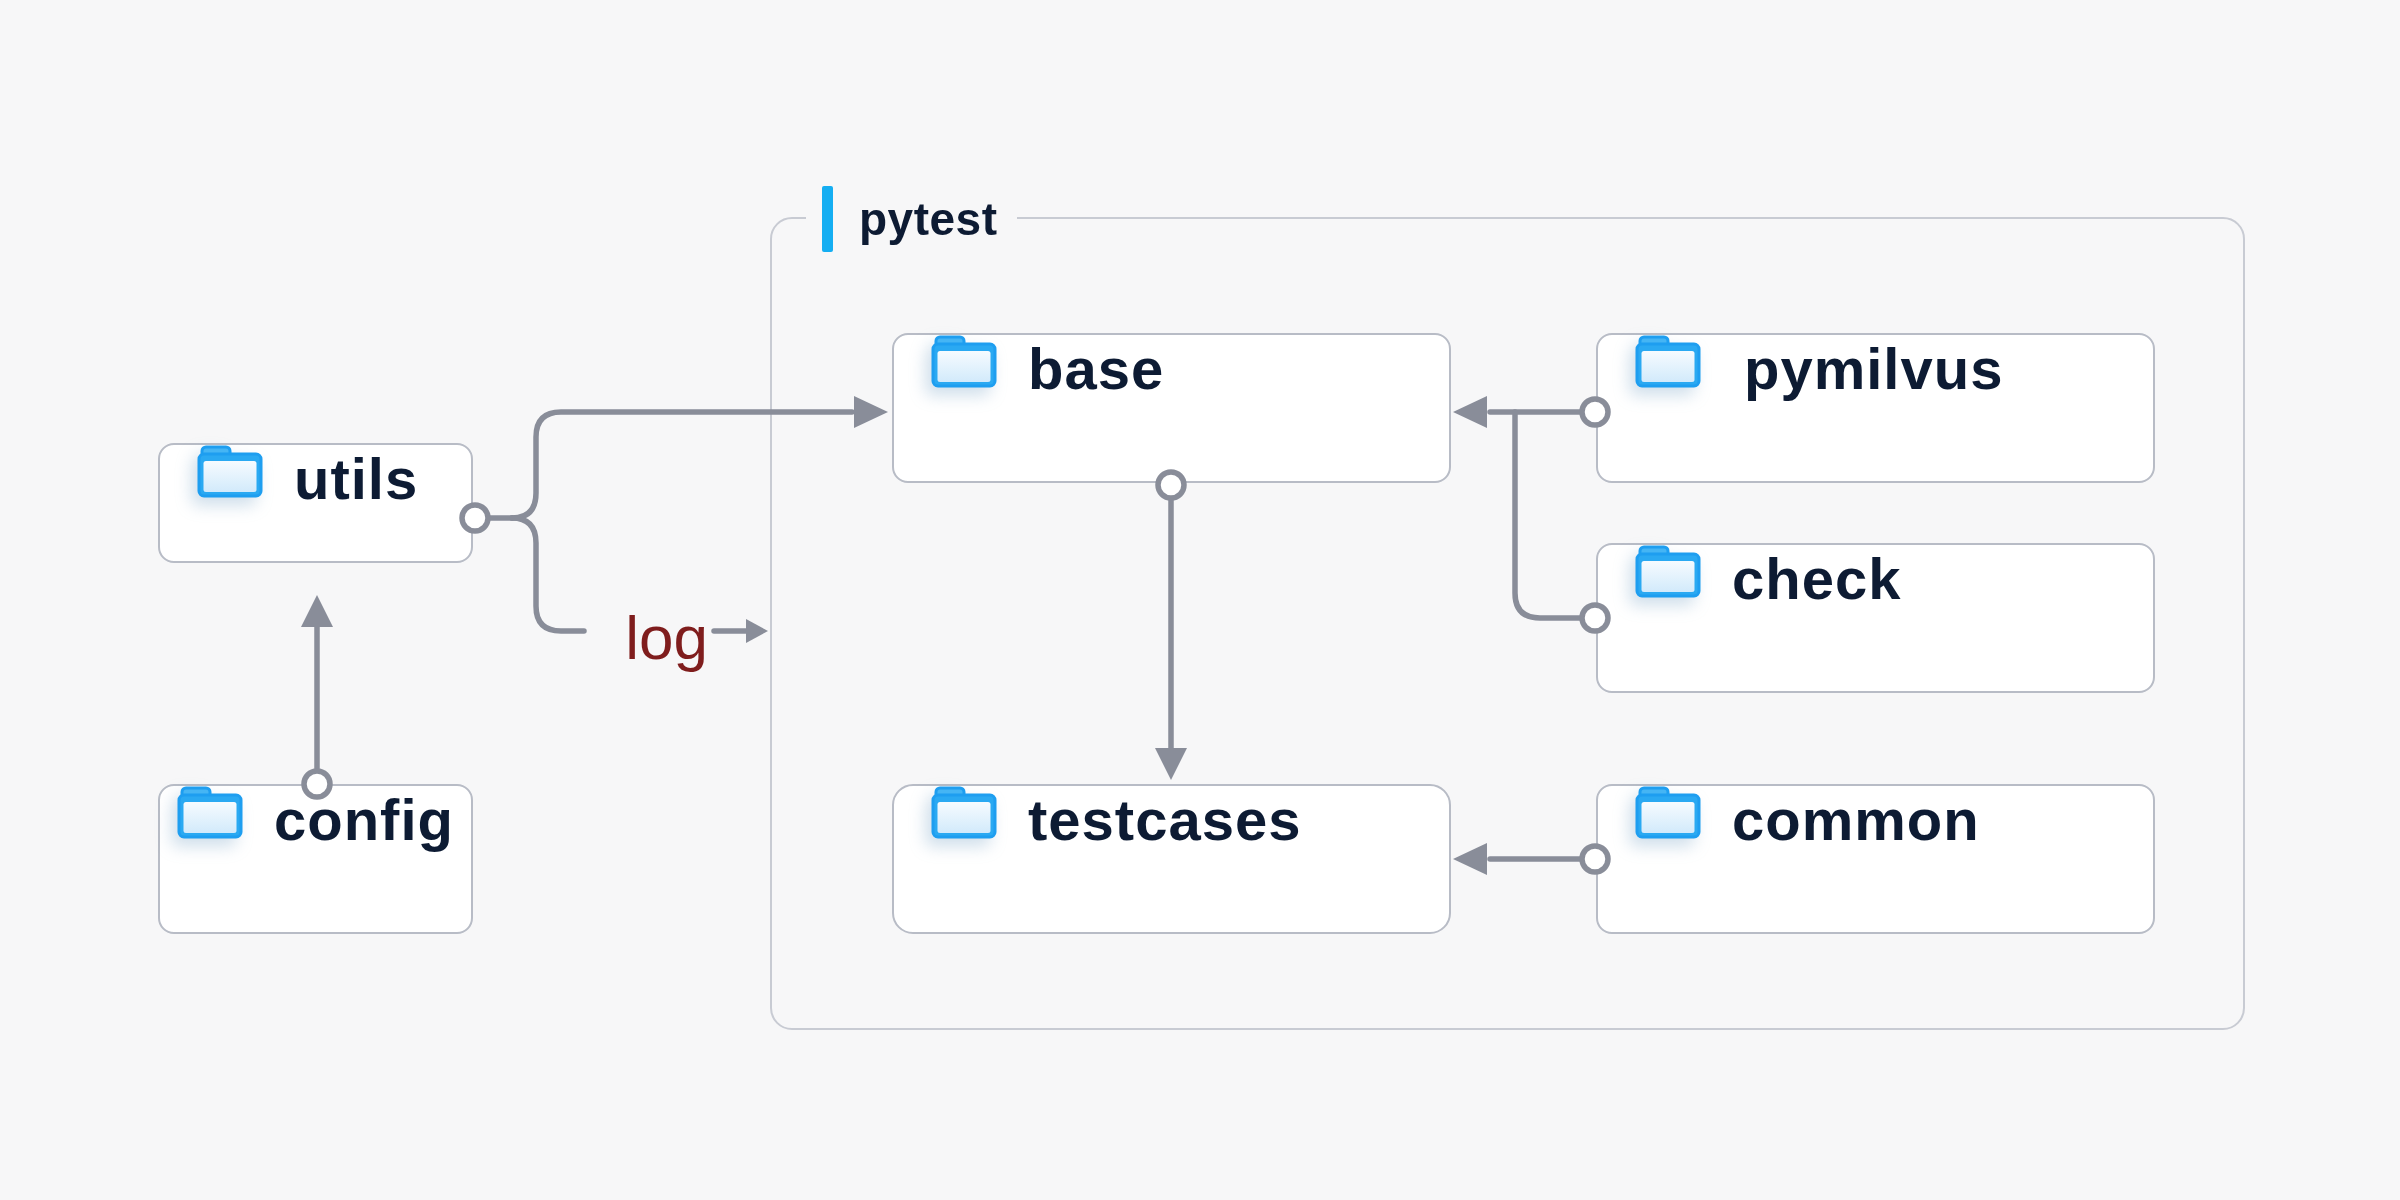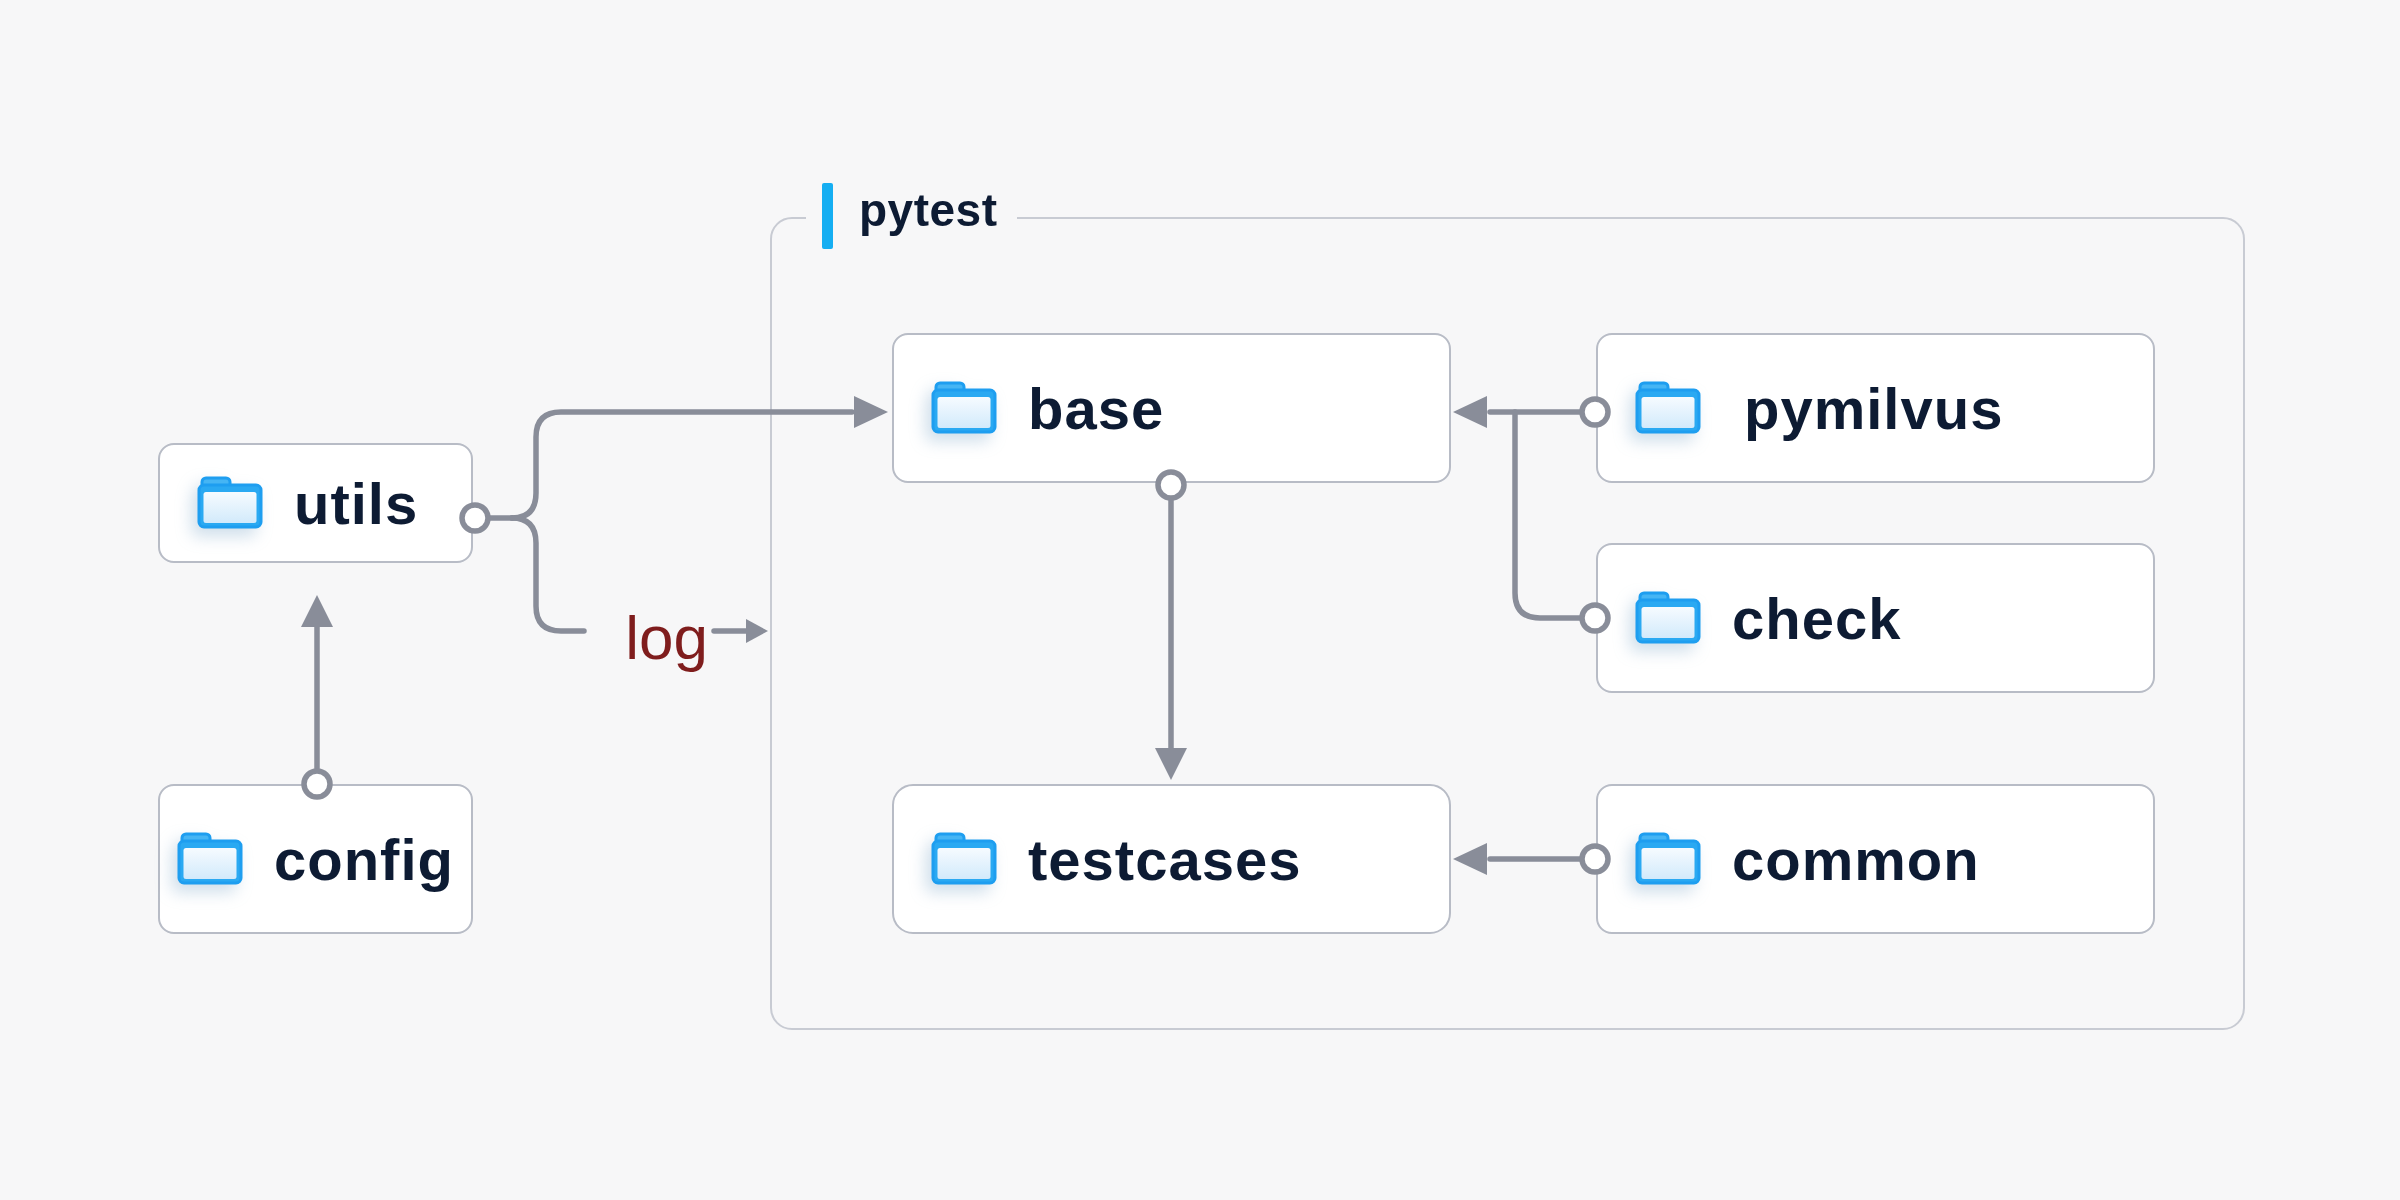--- a/index.html
+++ b/index.html
@@ -25,21 +25,21 @@
     border: 2px solid #c8cbd3;
     border-radius: 22px;
     background: transparent;
     box-sizing: border-box;
   }
   .group-label {
     position: absolute;
     left: 806px; top: 183px;
     height: 72px;
     display: flex;
-    align-items: flex-start;
+    align-items: center;
     background: #f7f7f8;
     padding: 0 20px 0 16px;
     z-index: 3;
   }
   .accent-bar {
     display: inline-block;
     width: 11px; height: 66px;
     background: #15aef2;
     border-radius: 2px;
     margin-right: 26px;
@@ -51,21 +51,20 @@
     letter-spacing: 0.5px;
   }
   
   .node {
     position: absolute;
     background: #ffffff;
     border: 2px solid #b8bcc6;
     border-radius: 16px;
     box-sizing: border-box;
     display: flex;
-    align-items: center;
     padding-left: 36px;
     z-index: 2;
   }
   .node .folder-icon {
     width: 68px; height: 54px;
     flex: 0 0 auto;
     margin-right: 30px;
     filter: drop-shadow(-6px 8px 8px rgba(100,150,190,0.30));
   }
   .node-label {

